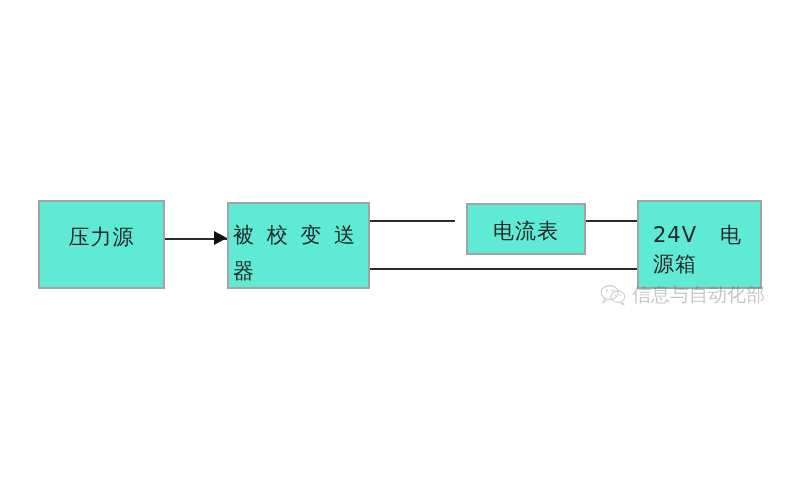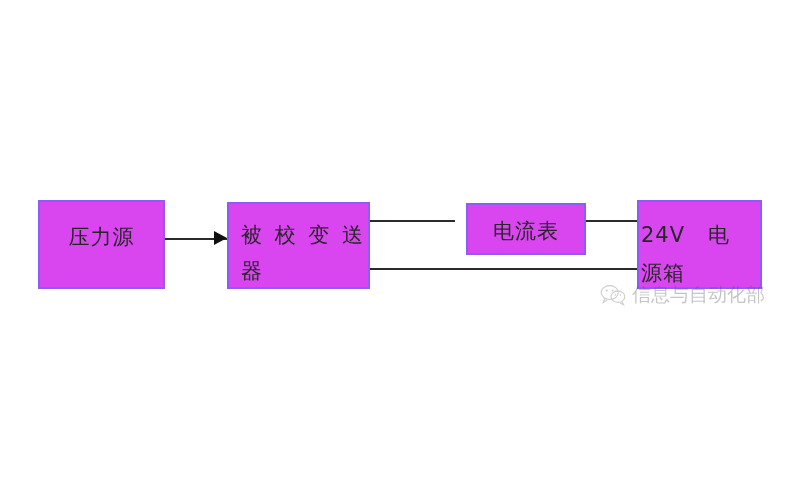--- a/index.html
+++ b/index.html
@@ -17,54 +17,54 @@
     position: relative;
     width: 800px;
     height: 500px;
     background: #ffffff;
   }
 
   
   .node {
     position: absolute;
     box-sizing: border-box;
-    border: 2px solid #8b5cf6;
-    background: #d946ef;
+    border: 2px solid #a3a3a3;
+    background: #5eead4;
     z-index: 3;
   }
   .node-label {
     position: absolute;
     left: 0;
     right: 0;
     color: #262626;
     font-size: 21px;
     line-height: 30px;
     white-space: pre;
   }
 
   
   .lbl-pressure {
     top: 20px;
     text-align: center;
     letter-spacing: 1px;
   }
   .lbl-transmitter {
     top: 13px;
-    padding-left: 12px;
+    padding-left: 4px;
     letter-spacing: 3px;
     line-height: 36px;
   }
   .lbl-ammeter {
     top: 11px;
     text-align: center;
     letter-spacing: 1px;
   }
   .lbl-psu {
     top: 13px;
-    padding-left: 2px;
+    padding-left: 14px;
     letter-spacing: 1px;
     line-height: 40px;
   }
 
   
   .wire-h {
     position: absolute;
     height: 0;
     border-top: 2px solid #2b2b2b;
     z-index: 1;
@@ -123,21 +123,21 @@
     <div class="node-label lbl-transmitter">被 校 变 送</div>
     <div class="node-label lbl-transmitter" style="top:49px;">器</div>
   </div>
 
   <div class="node" style="left:455px; top:203px; width:120px; height:52px;margin-left:11px;">
     <div class="node-label lbl-ammeter">电流表</div>
   </div>
 
   <div class="node" style="left:637px; top:200px; width:125px; height:89px;">
     <div class="node-label lbl-psu">24V   电</div>
-    <div class="node-label lbl-psu" style="top:51px;">源箱</div>
+    <div class="node-label lbl-psu" style="top:42px;">源箱</div>
   </div>
 
   <div id="watermark" style="left:600px; top:282px;justify-content:space-between;">
     <svg class="wm-logo" viewBox="0 0 32 26">
       <ellipse cx="12" cy="10" rx="10.5" ry="8.5" fill="none" stroke="#6e6f71" stroke-width="1.4"></ellipse>
       <path d="M6 17 L4 22 L9 19" fill="none" stroke="#6e6f71" stroke-width="1.4"></path>
       <circle cx="8.5" cy="7.5" r="1.2" fill="#6e6f71"></circle>
       <circle cx="15.5" cy="7.5" r="1.2" fill="#6e6f71"></circle>
       <ellipse cx="22" cy="15" rx="8.5" ry="7" fill="none" stroke="#6e6f71" stroke-width="1.4"></ellipse>
       <path d="M27 21 L29 25 L24.5 22.5" fill="none" stroke="#6e6f71" stroke-width="1.4"></path>

